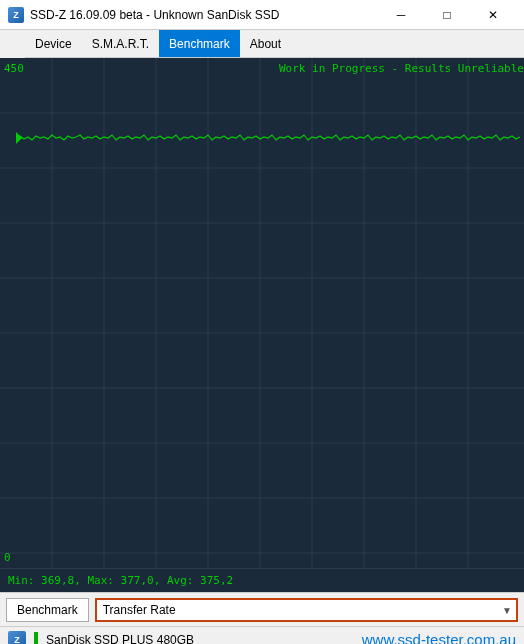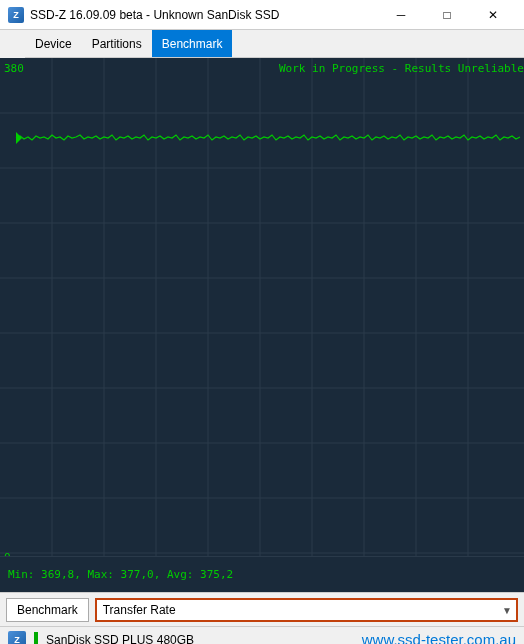--- a/index.html
+++ b/index.html
@@ -119,21 +119,21 @@
       font-size: 11px;
       font-family: monospace;
     }
 
     
     .stats-bar {
       position: absolute;
       bottom: 0;
       left: 0;
       right: 0;
-      height: 36px;
+      height: 24px;
       background: #1a2a3a;
       border-top: 1px solid #2a3a4a;
       display: flex;
       align-items: center;
       padding: 0 8px;
     }
     .stats-text {
       color: #00cc00;
       font-size: 11px;
       font-family: monospace;
@@ -240,22 +240,23 @@
   <span class="title-bar-text">SSD-Z 16.09.09 beta - Unknown SanDisk SSD</span>
   <div class="title-bar-controls">
     <button class="title-bar-btn">─</button>
     <button class="title-bar-btn">□</button>
     <button class="title-bar-btn close">✕</button>
   </div>
 </div>
 
 <div class="menu-bar">
   <div class="menu-item">Device</div>
-  <div class="menu-item">Partitions</div>
+  <div class="menu-item">S.M.A.R.T.</div>
   <div class="menu-item active">Benchmark</div>
+  <div class="menu-item">About</div>
 </div>
 
 <div class="main-content">
   <svg class="chart-svg" xmlns="http://www.w3.org/2000/svg">
 
     <line x1="0" y1="55" x2="524" y2="55" stroke="#2a3a4a" stroke-width="1"></line>
     <line x1="0" y1="110" x2="524" y2="110" stroke="#2a3a4a" stroke-width="1"></line>
     <line x1="0" y1="165" x2="524" y2="165" stroke="#2a3a4a" stroke-width="1"></line>
     <line x1="0" y1="220" x2="524" y2="220" stroke="#2a3a4a" stroke-width="1"></line>
     <line x1="0" y1="275" x2="524" y2="275" stroke="#2a3a4a" stroke-width="1"></line>
@@ -273,21 +274,21 @@
     <line x1="364" y1="0" x2="364" y2="534" stroke="#2a3a4a" stroke-width="1"></line>
     <line x1="416" y1="0" x2="416" y2="534" stroke="#2a3a4a" stroke-width="1"></line>
     <line x1="468" y1="0" x2="468" y2="534" stroke="#2a3a4a" stroke-width="1"></line>
 
     <polyline fill="none" stroke="#00cc00" stroke-width="1.2" points="
         16,80 20,78 24,81 28,79 32,82 36,78 40,80 44,79 48,81 52,77 56,80 60,79 64,82 68,78 72,80 76,79 80,77 84,81 88,79 92,80 96,78 100,81 104,79 108,80 112,77 116,82 120,79 124,80 128,78 132,81 136,79 140,80 144,77 148,82 152,79 156,80 160,78 164,81 168,79 172,80 176,77 180,82 184,79 188,80 192,78 196,81 200,79 204,80 208,77 212,82 216,79 220,80 224,78 228,81 232,79 236,80 240,77 244,82 248,79 252,80 256,78 260,81 264,79 268,80 272,77 276,82 280,79 284,80 288,78 292,81 296,79 300,80 304,77 308,82 312,79 316,80 320,78 324,81 328,79 332,80 336,77 340,82 344,79 348,80 352,78 356,81 360,79 364,80 368,77 372,82 376,79 380,80 384,78 388,81 392,79 396,80 400,77 404,82 408,79 412,80 416,78 420,81 424,79 428,80 432,77 436,82 440,79 444,80 448,78 452,81 456,79 460,80 464,77 468,82 472,79 476,80 480,78 484,81 488,79 492,80 496,77 500,82 504,79 508,80 512,78 516,81 520,79"></polyline>
 
     <polygon points="16,74 16,86 22,80" fill="#00cc00"></polygon>
   </svg>
 
-  <div class="y-label-top">380</div>
+  <div class="y-label-top">450</div>
 
   <div class="status-text">Work in Progress - Results Unreliable</div>
 
   <div class="y-label-bottom">0</div>
 
   <div class="stats-bar">
     <span class="stats-text">Min: 369,8, Max: 377,0, Avg: 375,2</span>
   </div>
 </div>
 

